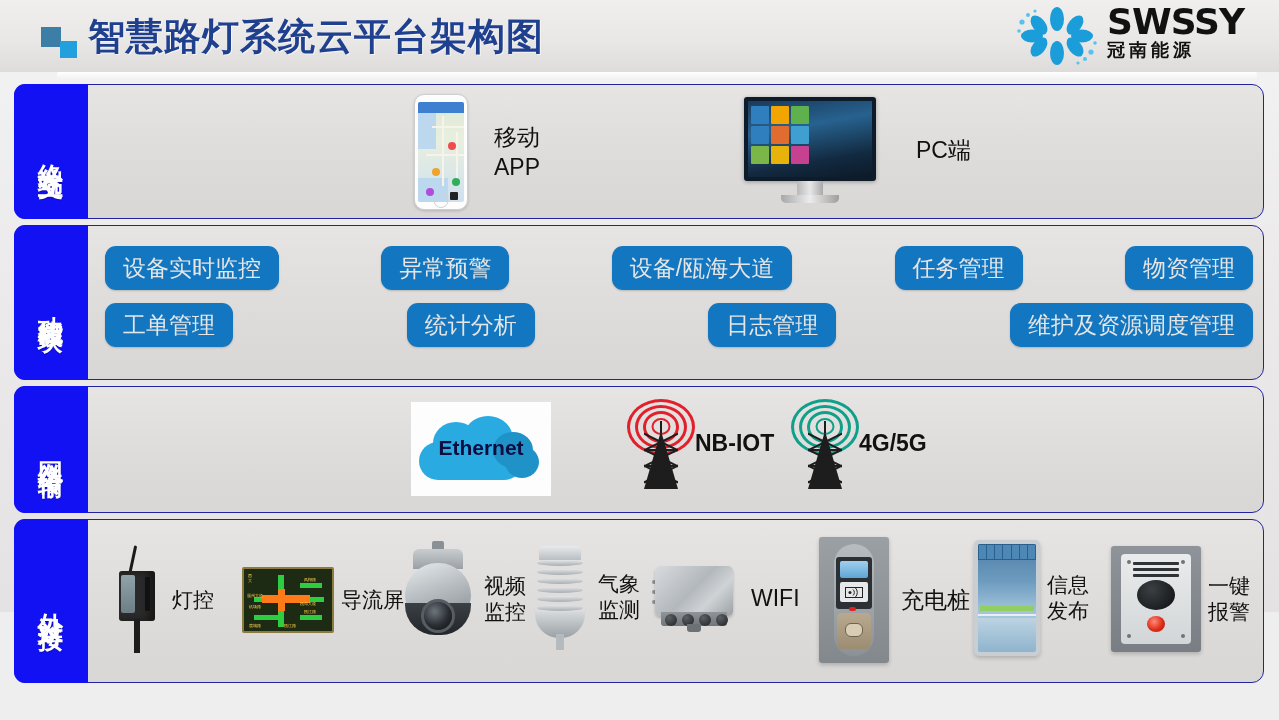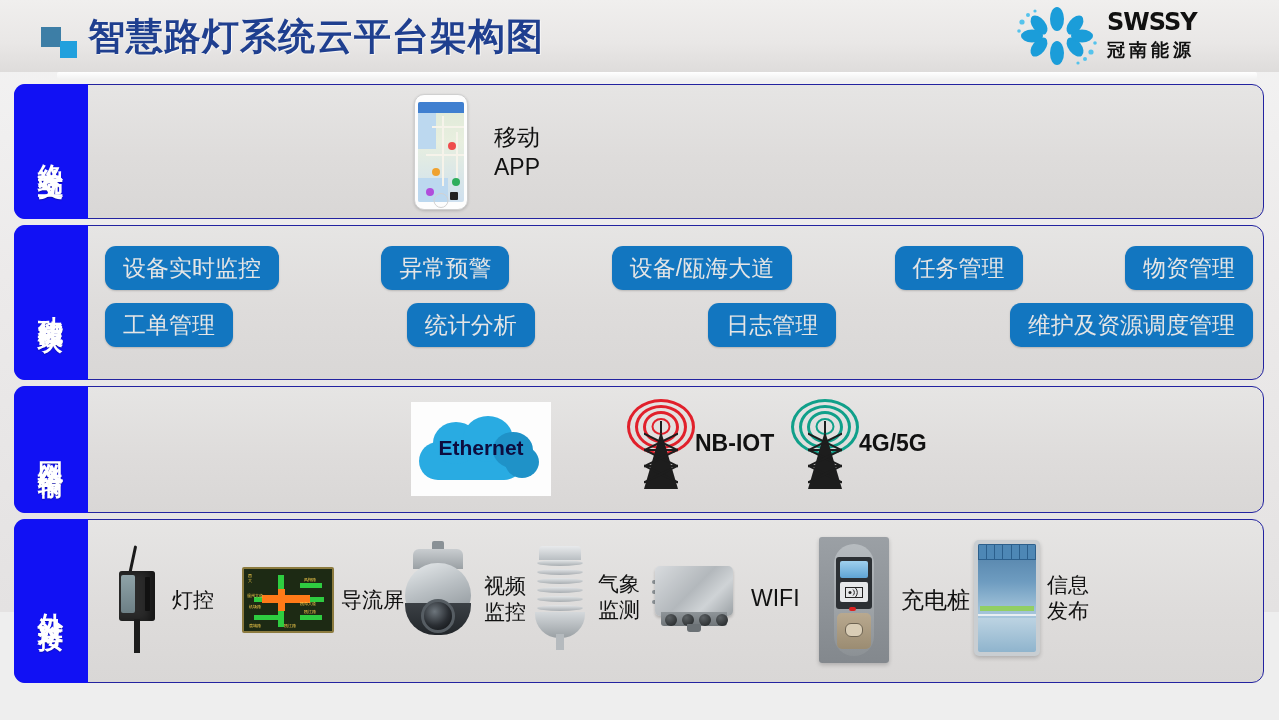--- a/index.html
+++ b/index.html
@@ -15,21 +15,21 @@
   .header{position:absolute;left:0;top:0;width:1279px;height:72px;
     background:linear-gradient(180deg,#f0efee 0%,#e9e7e6 60%,#dedcdb 100%);}
   .hdr-sq1{position:absolute;left:41px;top:27px;width:20px;height:20px;background:#3d7ea6;}
   .hdr-sq2{position:absolute;left:60px;top:41px;width:17px;height:17px;background:#21a0dd;}
   .title{position:absolute;left:88px;top:11px;font-size:37px;font-weight:bold;
     color:#1f3f8f;letter-spacing:1px;line-height:52px;white-space:nowrap;
     text-shadow:1px 1px 0 rgba(255,255,255,.6);}
   .logo{position:absolute;right:18px;top:4px;width:250px;height:64px;}
   .logo-mark{position:absolute;left:0;top:2px;width:92px;height:60px;}
   .logo-text{position:absolute;left:96px;top:2px;width:152px;}
-  .logo-name{font-size:24px;font-weight:bold;color:#111;letter-spacing:-1px;line-height:32px;
+  .logo-name{font-size:36px;font-weight:bold;color:#111;letter-spacing:-1px;line-height:32px;
     font-family:"DejaVu Sans",sans-serif;}
   .logo-sub{font-size:18px;font-weight:bold;color:#111;letter-spacing:4px;line-height:24px;}
   .white-bar{position:absolute;left:57px;top:72px;width:1200px;height:7px;
     background:linear-gradient(180deg,#ffffff,#f2f2f2);border-radius:2px;}
 
   
   .layer{position:absolute;box-sizing:border-box;
     border:1.4px solid #2323a0;border-radius:12px;
     background:linear-gradient(180deg,#e6e5e4 0%,#dedcdb 55%,#d9d7d6 100%);}
   .tab{position:absolute;left:-1px;top:-1px;bottom:-1px;width:74px;
@@ -258,20 +258,41 @@
             <div class="ph-pin" style="left:34px;top:76px;background:#2fae5c;"></div>
             <div class="ph-pin" style="left:8px;top:86px;background:#b14ddb;"></div>
             <div class="ph-pin" style="left:32px;top:90px;background:#222;border-radius:1px;"></div>
           </div>
           <div class="phone-home"></div>
         </div>
         <div class="term-label" style="margin-left:26px;">移动
 APP</div>
       </div>
 
+      <div class="term-item" style="left:655px;top:12px;">
+        <div class="monitor">
+          <div class="mon-screen">
+            <div class="mon-bg"></div>
+            <div class="mon-tiles">
+              <i style="background:#2f7fbf"></i>
+                <i style="background:#f0a500"></i>
+                <i style="background:#5fb14e"></i>
+              <i style="background:#2f7fbf"></i>
+                <i style="background:#e06c2f"></i>
+                <i style="background:#3f9fd0"></i>
+              <i style="background:#7ab648"></i>
+                <i style="background:#e8b20d"></i>
+                <i style="background:#c6418f"></i>
+            </div>
+          </div>
+          <div class="mon-stand"></div>
+          <div class="mon-base"></div>
+        </div>
+        <div class="term-label" style="margin-left:40px;">PC端</div>
+      </div>
 
     </div>
   </div>
 
   <div class="layer" id="layer-function">
     <div class="tab">
       <span>功能模块</span>
     </div>
     <div class="layer-body">
       <div class="fn-row" style="top:20px;justify-content:space-between;">
@@ -475,17 +496,33 @@
               </div>
             <div class="is-green"></div>
             <div class="is-bar"></div>
             <div class="is-low"></div>
           </div>
         </div>
         <div class="dev-label">信息
 发布</div>
       </div>
 
+      <div class="dev-item" style="left:1022px;top:26px;">
+        <div class="alarm">
+          <div class="al-plate"></div>
+          <div class="al-screw" style="left:16px;top:14px;"></div>
+          <div class="al-screw" style="left:70px;top:14px;"></div>
+          <div class="al-screw" style="left:16px;top:88px;"></div>
+          <div class="al-screw" style="left:70px;top:88px;"></div>
+          <div class="al-grill" style="top:16px;"></div>
+          <div class="al-grill" style="top:22px;"></div>
+          <div class="al-grill" style="top:28px;"></div>
+          <div class="al-btn"></div>
+          <div class="al-led"></div>
+        </div>
+        <div class="dev-label">一键
+报警</div>
+      </div>
 
     </div>
   </div>
 
 </div>
 
 </body></html>

